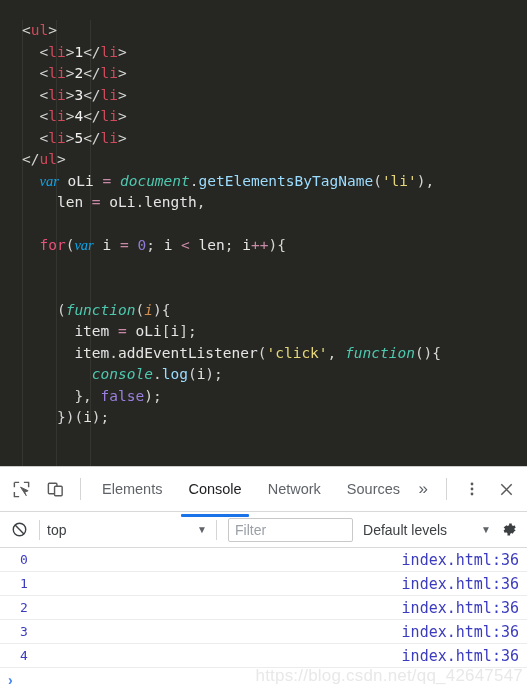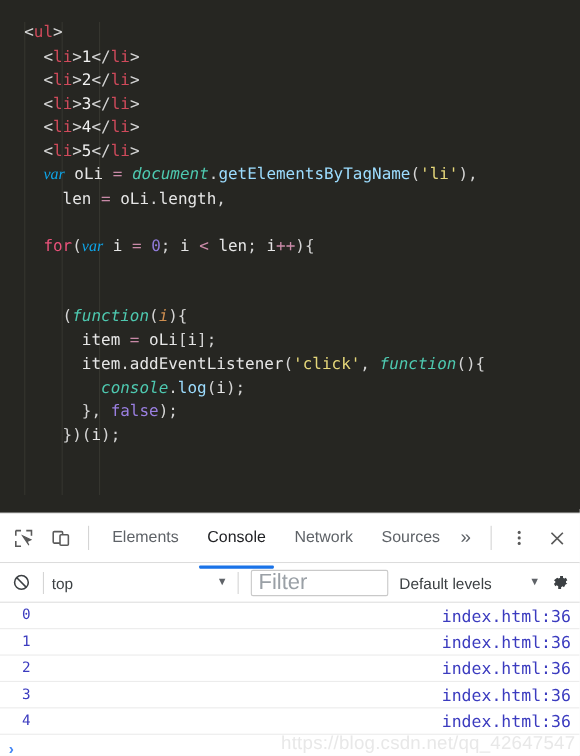--- a/index.html
+++ b/index.html
@@ -192,21 +192,21 @@
     border: 1px solid #c9c9c9;
     border-radius: 2px;
     background: #fff;
     display: flex;
     align-items: center;
     padding: 0 6px;
     margin: 0 4px;
     min-width: 0;
   }
   .filter-placeholder {
-    font-size: 20px;
+    font-size: 14px;
     color: #9aa0a6;
   }
   .levels {
     display: flex;
     align-items: center;
     font-size: 14px;
     color: #3c4043;
     flex: none;
     padding-left: 6px;
     gap: 28px;
@@ -280,20 +280,21 @@
       <div class="guide g1"></div>
       <div class="guide g2"></div>
       <div class="guide g3"></div>
       <div id="code-lines">
           <div class="line"><span class="punc">&lt;</span><span class="tag">ul</span><span class="punc">&gt;</span></div>
           <div class="line"><span class="punc">  </span><span class="punc">&lt;</span><span class="tag">li</span><span class="punc">&gt;</span><span class="txt">1</span><span class="punc">&lt;/</span><span class="tag">li</span><span class="punc">&gt;</span></div>
           <div class="line"><span class="punc">  </span><span class="punc">&lt;</span><span class="tag">li</span><span class="punc">&gt;</span><span class="txt">2</span><span class="punc">&lt;/</span><span class="tag">li</span><span class="punc">&gt;</span></div>
           <div class="line"><span class="punc">  </span><span class="punc">&lt;</span><span class="tag">li</span><span class="punc">&gt;</span><span class="txt">3</span><span class="punc">&lt;/</span><span class="tag">li</span><span class="punc">&gt;</span></div>
           <div class="line"><span class="punc">  </span><span class="punc">&lt;</span><span class="tag">li</span><span class="punc">&gt;</span><span class="txt">4</span><span class="punc">&lt;/</span><span class="tag">li</span><span class="punc">&gt;</span></div>
           <div class="line"><span class="punc">  </span><span class="punc">&lt;</span><span class="tag">li</span><span class="punc">&gt;</span><span class="txt">5</span><span class="punc">&lt;/</span><span class="tag">li</span><span class="punc">&gt;</span></div>
+          <div class="line"><span class="punc">&lt;/</span><span class="tag">ul</span><span class="punc">&gt;</span></div>
           <div class="line"><span class="punc">  </span><span class="var">var</span><span class="txt"> </span><span class="ident">oLi</span><span class="txt"> </span><span class="oper">=</span><span class="txt"> </span><span class="kw2">document</span><span class="punc">.</span><span class="prop">getElementsByTagName</span><span class="punc">(</span><span class="str">'li'</span><span class="punc">),</span></div>
           <div class="line"><span class="punc">    </span><span class="ident">len</span><span class="txt"> </span><span class="oper">=</span><span class="txt"> </span><span class="ident">oLi</span><span class="punc">.</span><span class="ident">length</span><span class="punc">,</span></div>
           <div class="line">&nbsp;</div>
           <div class="line"><span class="punc">  </span><span class="kw">for</span><span class="punc">(</span><span class="var">var</span><span class="txt"> </span><span class="ident">i</span><span class="txt"> </span><span class="oper">=</span><span class="txt"> </span><span class="num">0</span><span class="punc">; </span><span class="ident">i</span><span class="txt"> </span><span class="oper">&lt;</span><span class="txt"> </span><span class="ident">len</span><span class="punc">; </span><span class="ident">i</span><span class="oper">++</span><span class="punc">){</span></div>
           <div class="line">&nbsp;</div>
           <div class="line">&nbsp;</div>
           <div class="line"><span class="punc">    </span><span class="punc">(</span><span class="kw2">function</span><span class="punc">(</span><span class="param">i</span><span class="punc">){</span></div>
           <div class="line"><span class="punc">      </span><span class="ident">item</span><span class="txt"> </span><span class="oper">=</span><span class="txt"> </span><span class="ident">oLi</span><span class="punc">[</span><span class="ident">i</span><span class="punc">];</span></div>
           <div class="line"><span class="punc">      </span><span class="ident">item</span><span class="punc">.</span><span class="ident">addEventListener</span><span class="punc">(</span><span class="str">'click'</span><span class="punc">, </span><span class="kw2">function</span><span class="punc">(){</span></div>
           <div class="line"><span class="punc">        </span><span class="kw2">console</span><span class="punc">.</span><span class="prop">log</span><span class="punc">(</span><span class="ident">i</span><span class="punc">);</span></div>

